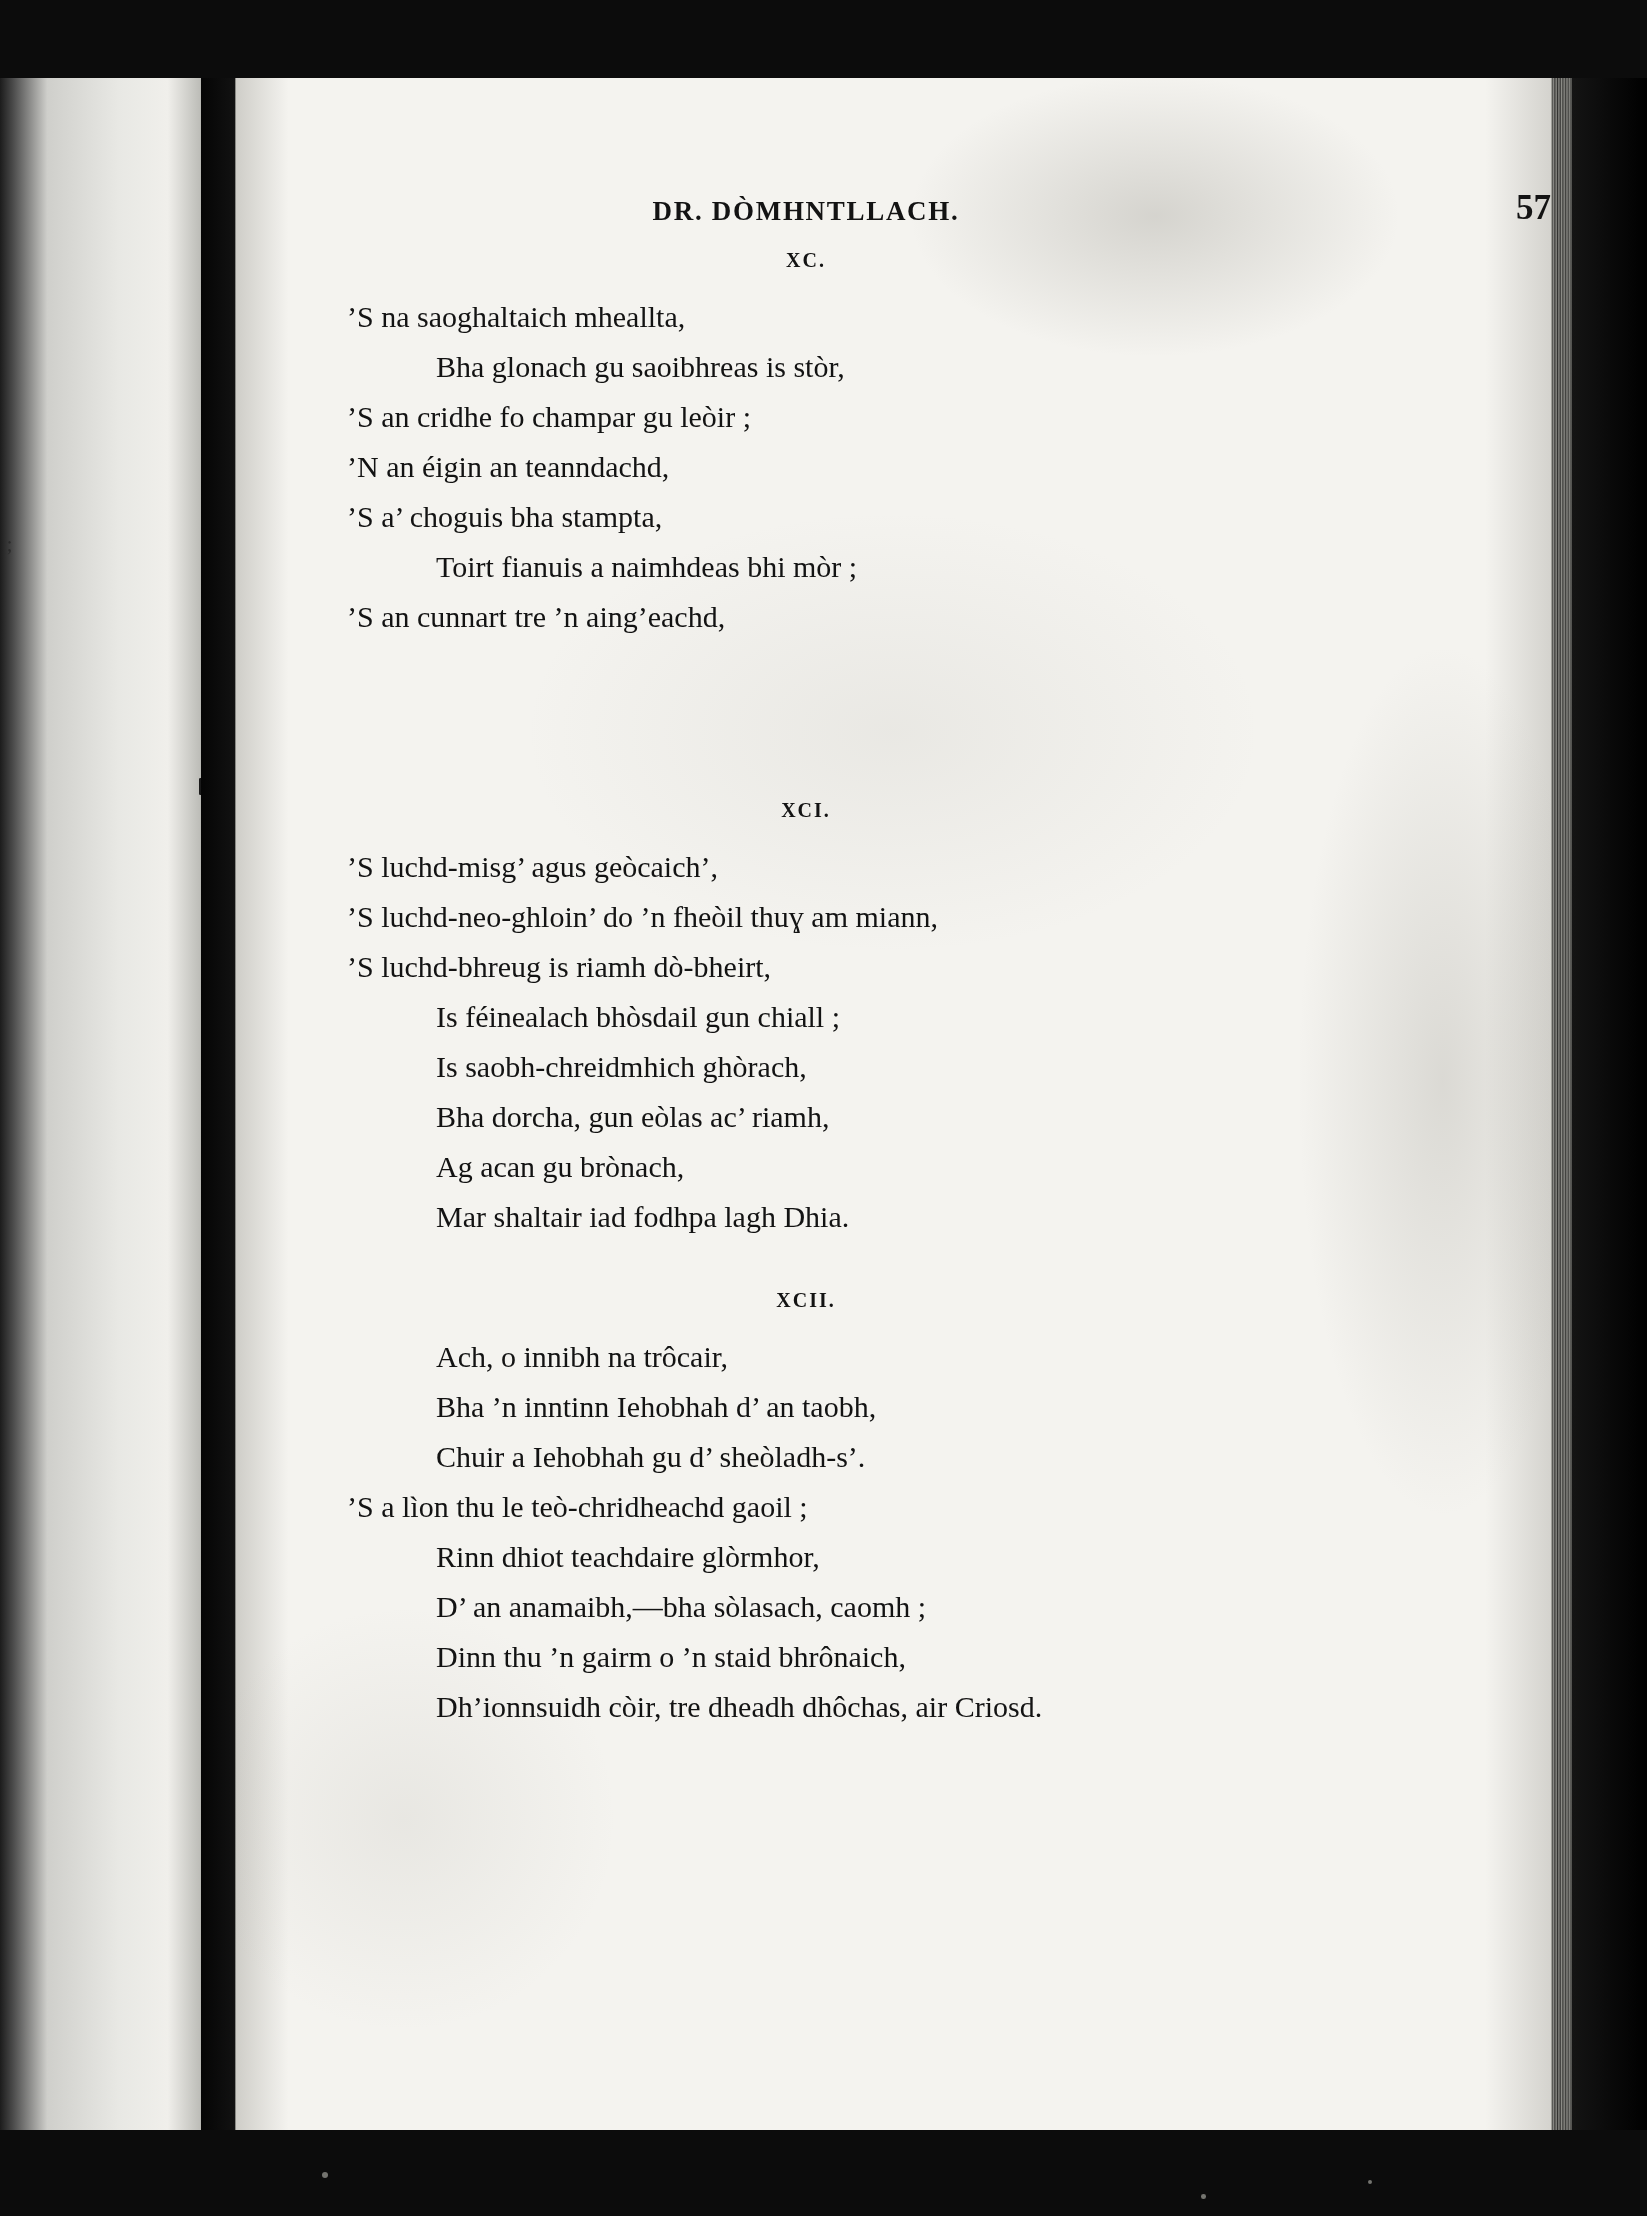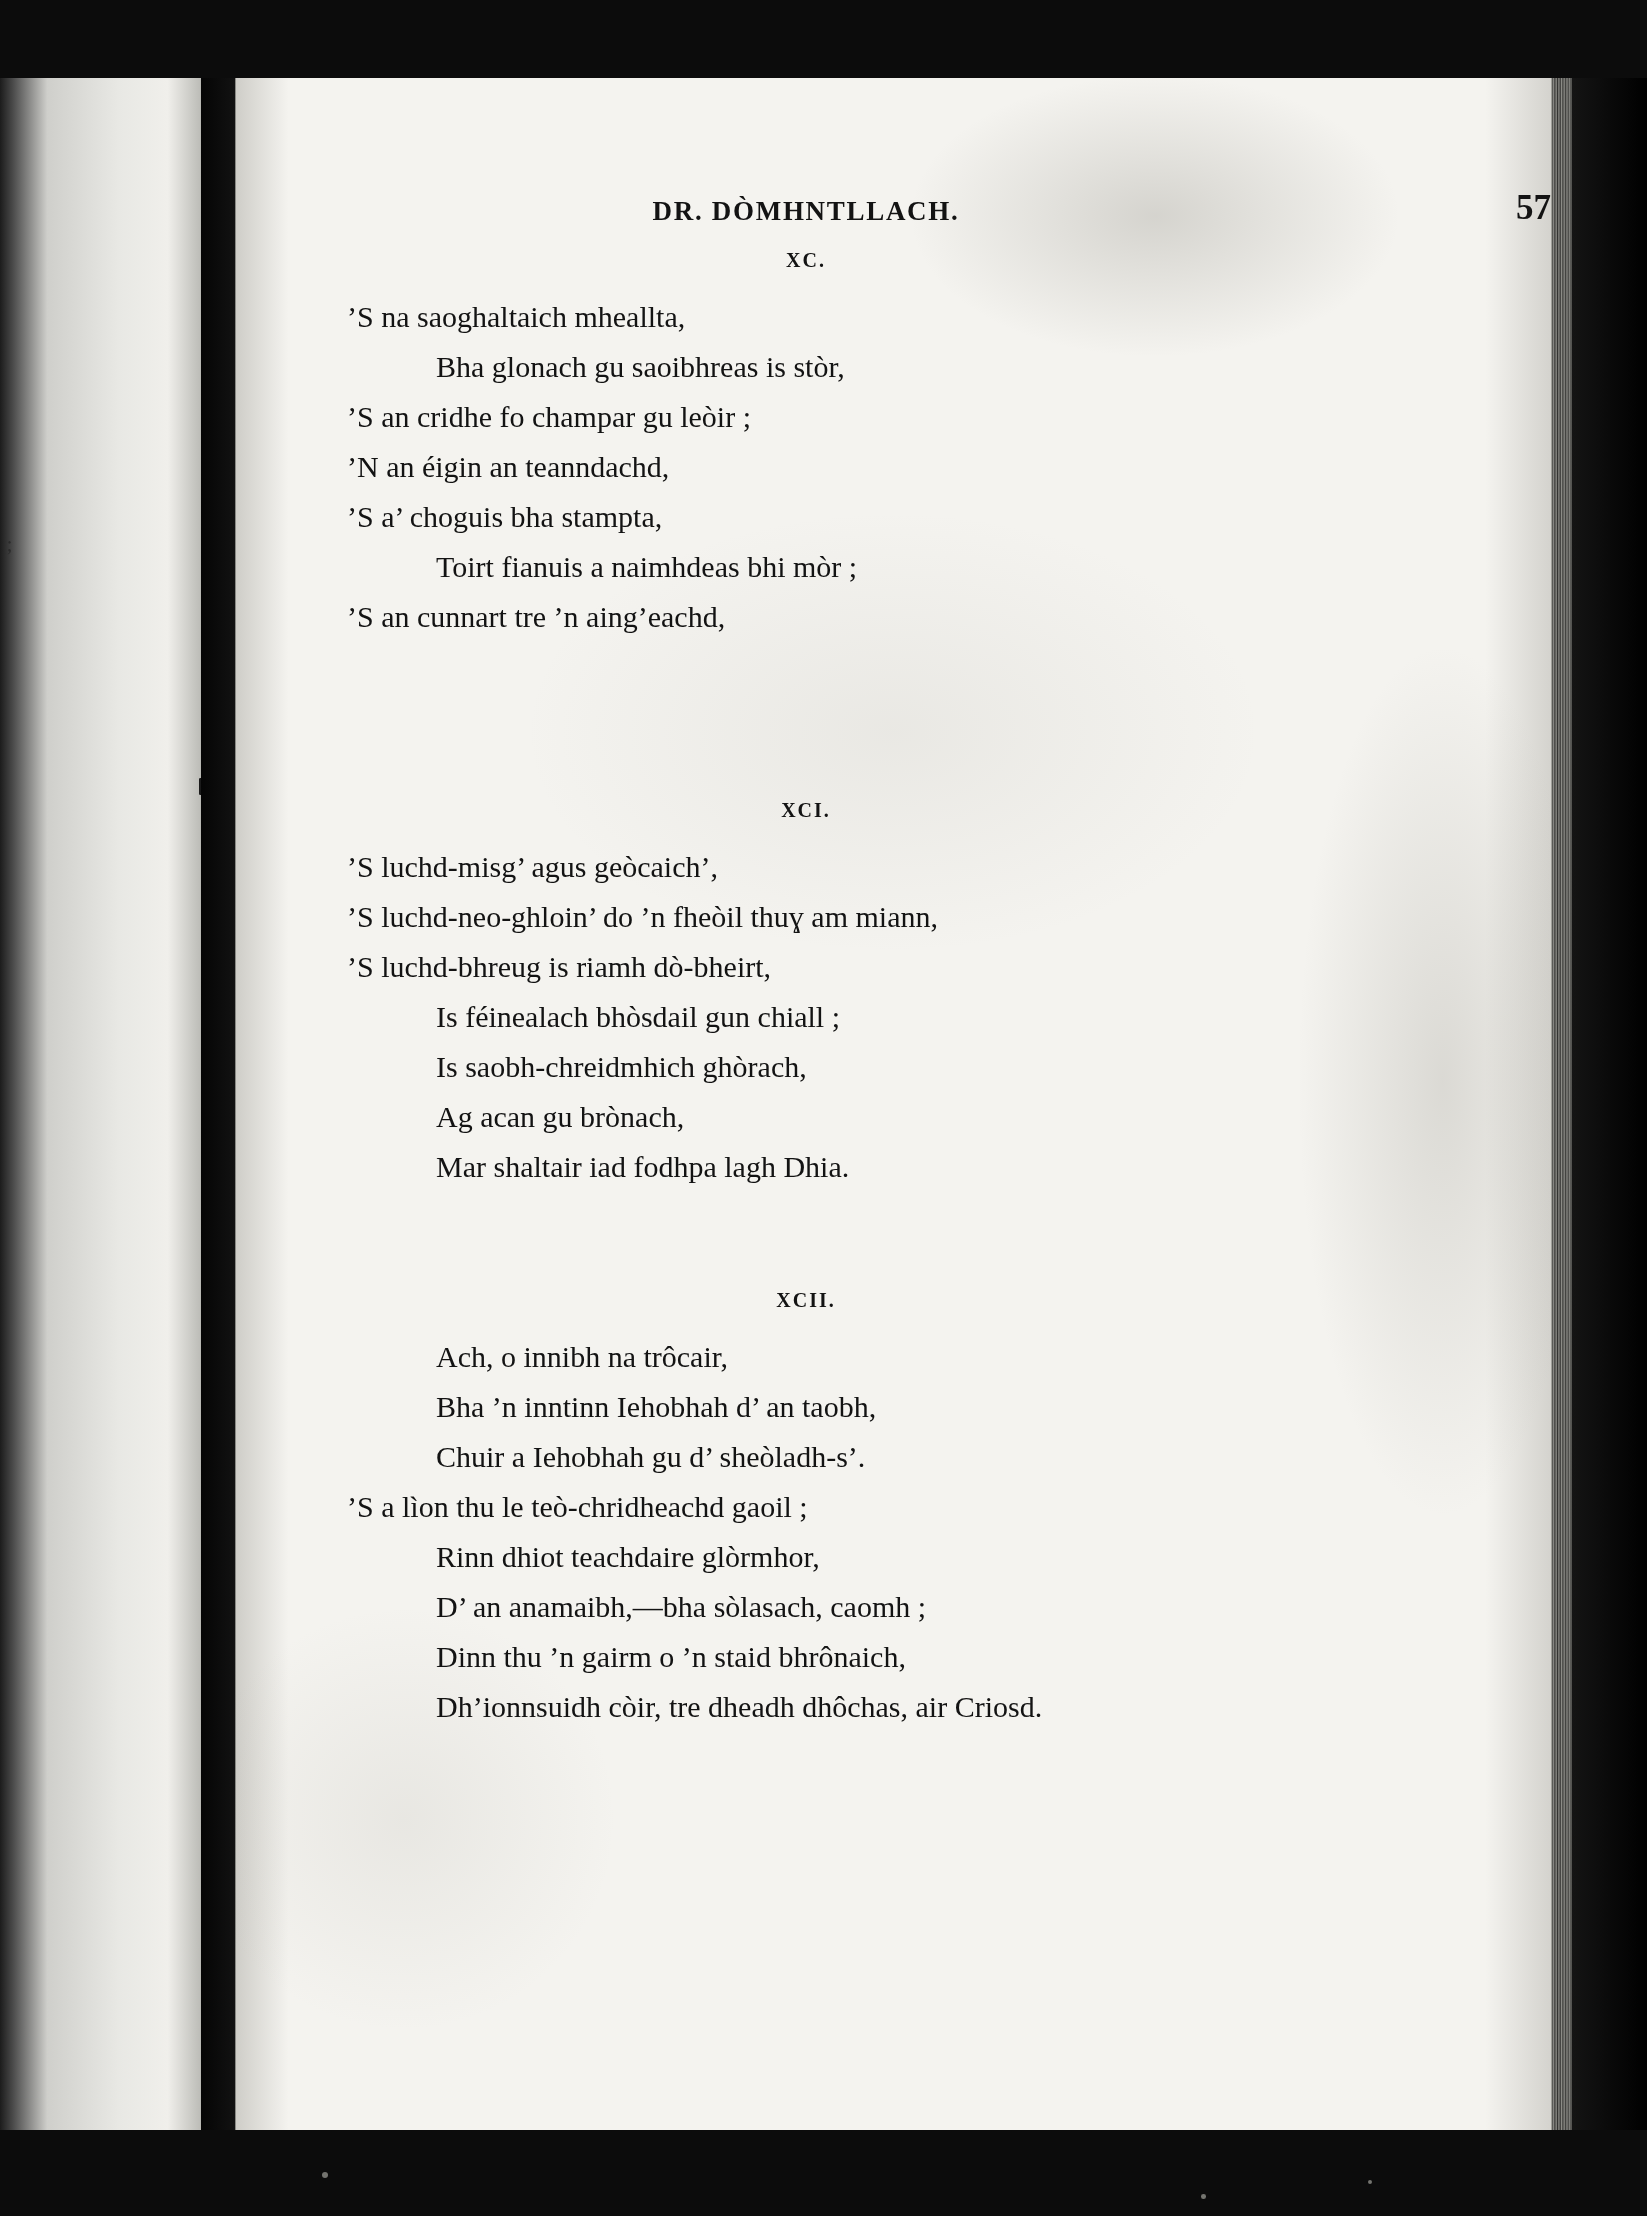--- a/index.html
+++ b/index.html
@@ -230,20 +230,21 @@
     </div>
 
     <div class="stanza" id="stanza-2">
       <div class="stanza-number">XCI.</div>
       <ul class="stanza-lines">
         <li class="indent-0">’S luchd-misg’ agus geòcaich’,</li>
         <li class="indent-0">’S luchd-neo-ghloin’ do ’n fheòil thuɣ am miann,</li>
         <li class="indent-0">’S luchd-bhreug is riamh dò-bheirt,</li>
         <li class="indent-1">Is féinealach bhòsdail gun chiall ;</li>
         <li class="indent-1">Is saobh-chreidmhich ghòrach,</li>
+        <li class="indent-1">Bha dorcha, gun eòlas ac’ riamh,</li>
         <li class="indent-1">Ag acan gu brònach,</li>
         <li class="indent-1">Mar shaltair iad fodhpa lagh Dhia.</li>
       </ul>
     </div>
 
     <div class="stanza" id="stanza-3">
       <div class="stanza-number">XCII.</div>
       <ul class="stanza-lines">
         <li class="indent-1">Ach, o innibh na trôcair,</li>
         <li class="indent-1">Bha ’n inntinn Iehobhah d’ an taobh,</li>

